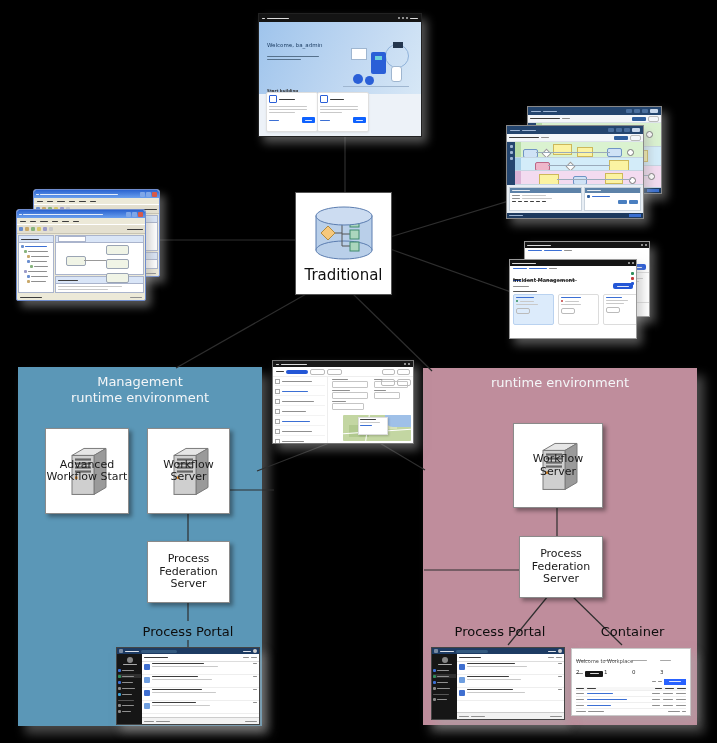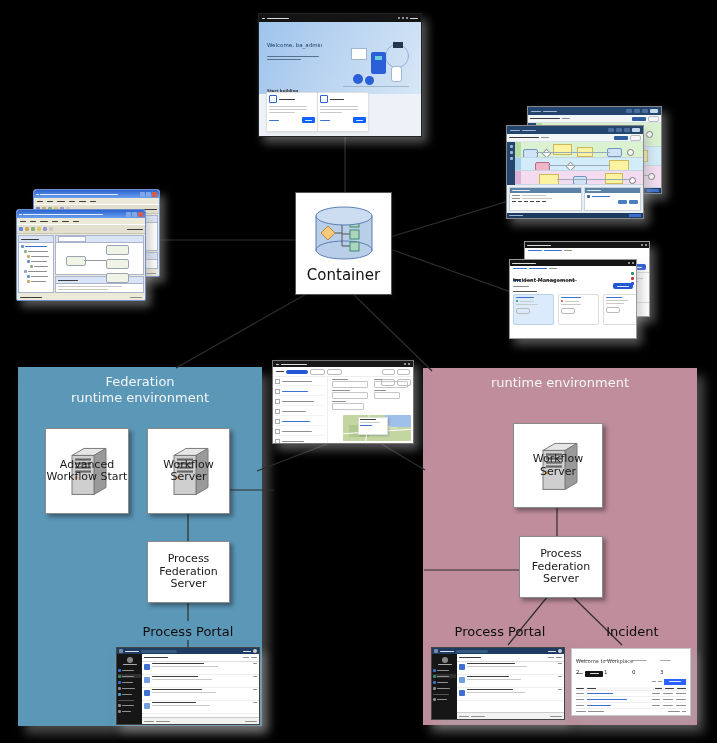--- a/index.html
+++ b/index.html
@@ -131,21 +131,21 @@
   .wp-btn{width:22px;height:6px;background:#2962ff;display:flex;align-items:center;justify-content:center;}
   .wp-trow{height:7px;border-bottom:1px solid #efefef;display:flex;align-items:center;gap:3px;}
 </style>
 </head>
 <body>
 
 <div id="stage">
 
   <div class="env" style="left:18px;top:367px;width:244px;height:359px;background:#5b97b7;">
     <div class="env-title">
-      <div>Federation</div>
+      <div>Management</div>
       <div>runtime environment</div>
     </div>
   </div>
   <div class="env" style="left:423px;top:368px;width:274px;height:357px;background:#bf8d9c;">
     <div class="env-title">
       <div>runtime environment</div>
     </div>
   </div>
 
   <svg id="lines" width="717" height="743">
@@ -173,21 +173,21 @@
     <svg width="76" height="58" viewBox="0 0 76 58">
       <rect x="10" y="12" width="56" height="34" fill="#b9cfe9" stroke="#5b7db0"></rect>
       <ellipse cx="38" cy="46" rx="28" ry="9" fill="#b9cfe9" stroke="#5b7db0"></ellipse>
       <path d="M29 29 H36 M36 18 V42 M36 18 H44 M36 30 H44 M36 42 H44" stroke="#555" stroke-width="1"></path>
       <polygon points="22,22 29,29 22,36 15,29" fill="#f6c87c" stroke="#b28a3e"></polygon>
       <rect x="44" y="14" width="9" height="9" fill="#abd6bd" stroke="#3f8a6e"></rect>
       <rect x="44" y="26" width="9" height="9" fill="#abd6bd" stroke="#3f8a6e"></rect>
       <rect x="44" y="38" width="9" height="9" fill="#abd6bd" stroke="#3f8a6e"></rect>
       <ellipse cx="38" cy="12" rx="28" ry="9" fill="#ccdcf1" stroke="#5b7db0"></ellipse>
     </svg>
-    <div style="font-size:15px;color:#111;margin-top:4px;">Container</div>
+    <div style="font-size:15px;color:#111;margin-top:4px;">Traditional</div>
   </div>
 
   <div class="win wc" style="left:258px;top:13px;width:162px;height:122px;">
     <div class="wc-head">
       <div class="b b1 wh" style="width:3px;"></div>
       <div class="b b1 wh" style="width:22px;"></div>
       <div class="sp"></div>
       <div class="dot"></div>
         <div class="dot"></div>
         <div class="dot"></div>
@@ -859,21 +859,21 @@
       <rect x="11" y="33" width="2.5" height="2.5" fill="#e08a2a"></rect>
     </svg>
     <div class="node-label">Workflow Server</div>
   </div>
 
   <div class="node" style="left:519px;top:536px;width:82px;height:60px;">
     <div class="node-label">Process Federation Server</div>
   </div>
 
   <div class="big-label" style="left:430px;top:624px;width:140px;">Process Portal</div>
-  <div class="big-label" style="left:565px;top:624px;width:135px;">Incident</div>
+  <div class="big-label" style="left:565px;top:624px;width:135px;">Container</div>
 
   <div class="win pp" style="left:116px;top:647px;width:142px;height:76px;">
     <div class="pp-top">
       <div class="ec-sq" style="background:rgba(255,255,255,.4);"></div>
         <div class="b b1 wh" style="width:14px;"></div>
       <div style="width:36px;height:3px;background:#33597f;border-radius:2px;margin:0 auto;"></div>
       <div class="sp"></div>
         <div class="b b1 wh" style="width:8px;"></div>
         <div style="width:4px;height:4px;border-radius:50%;background:#ccc;"></div>
     </div>

